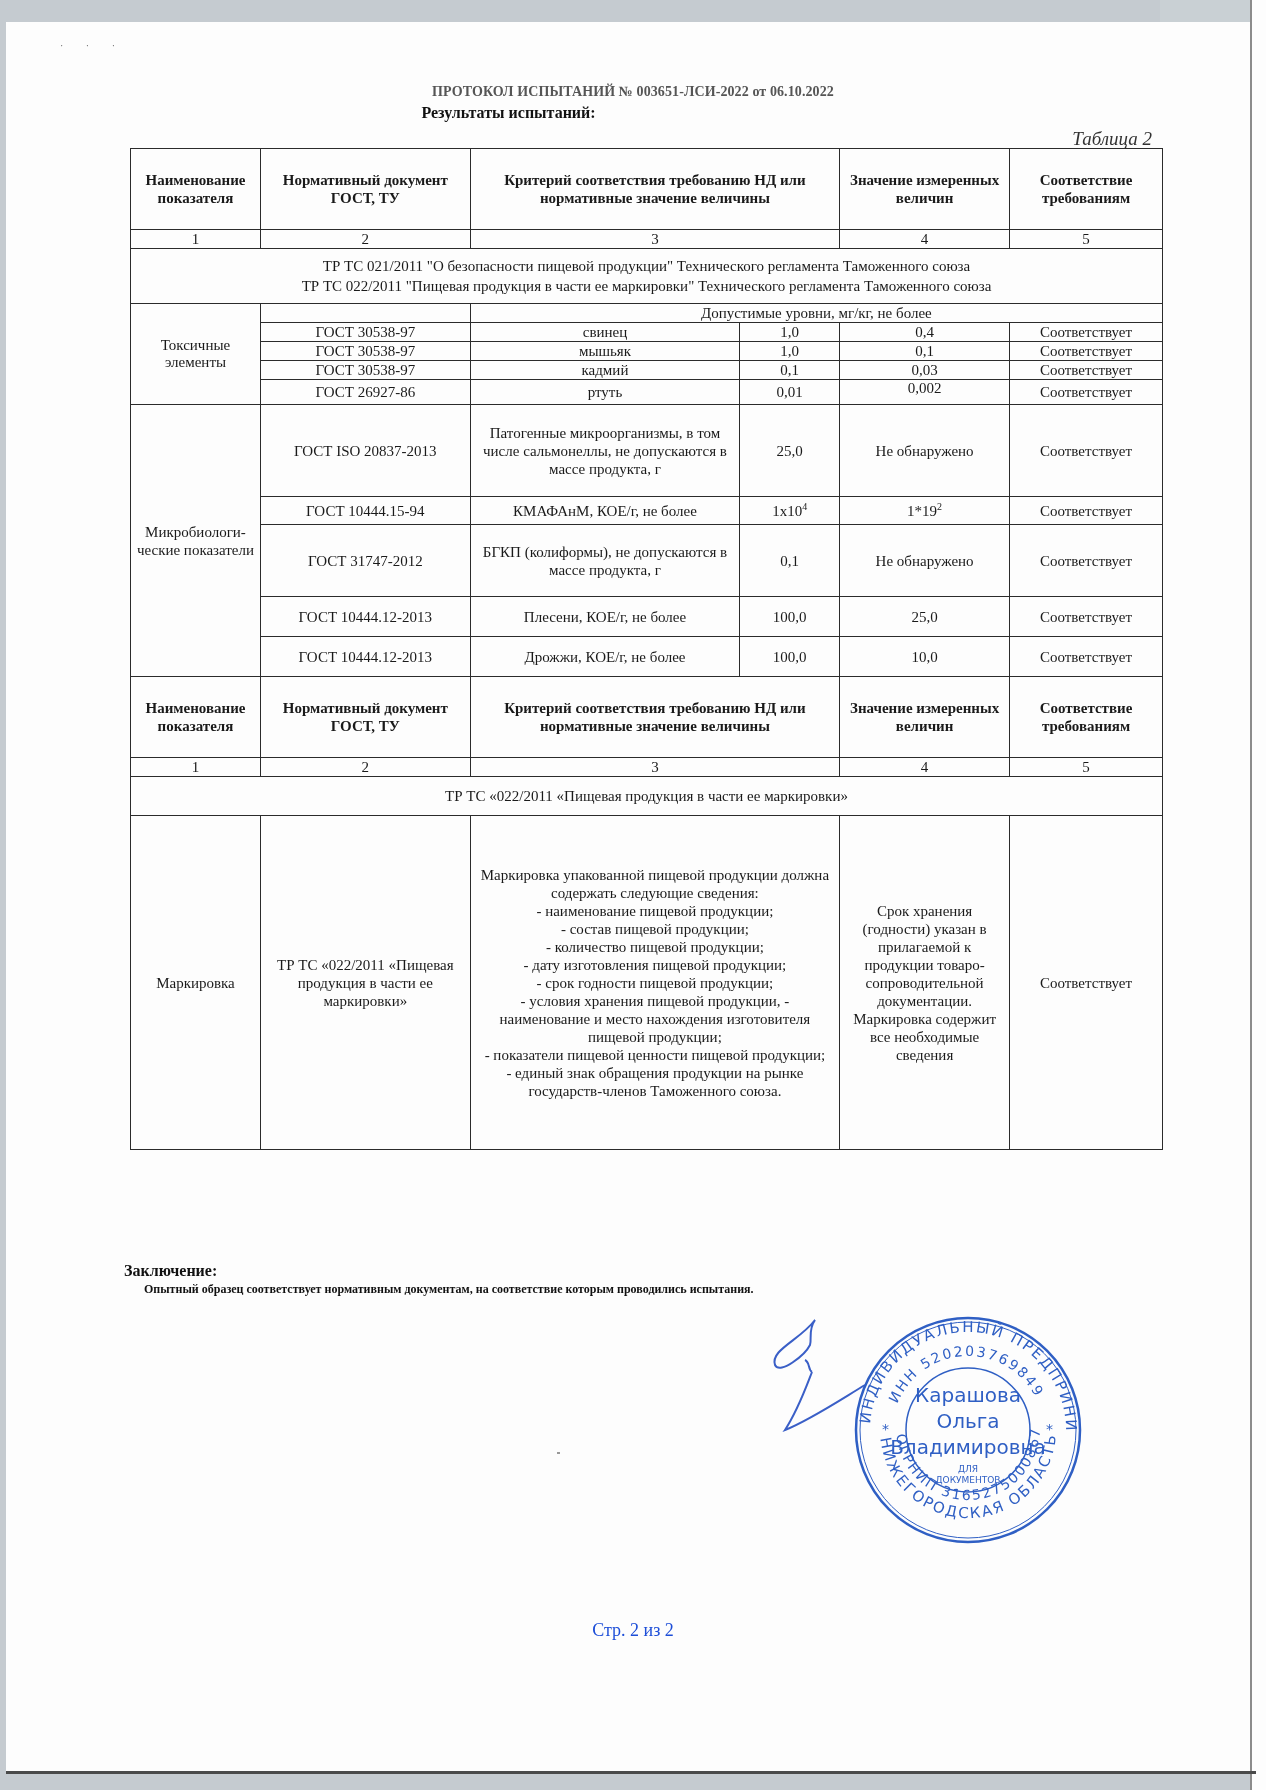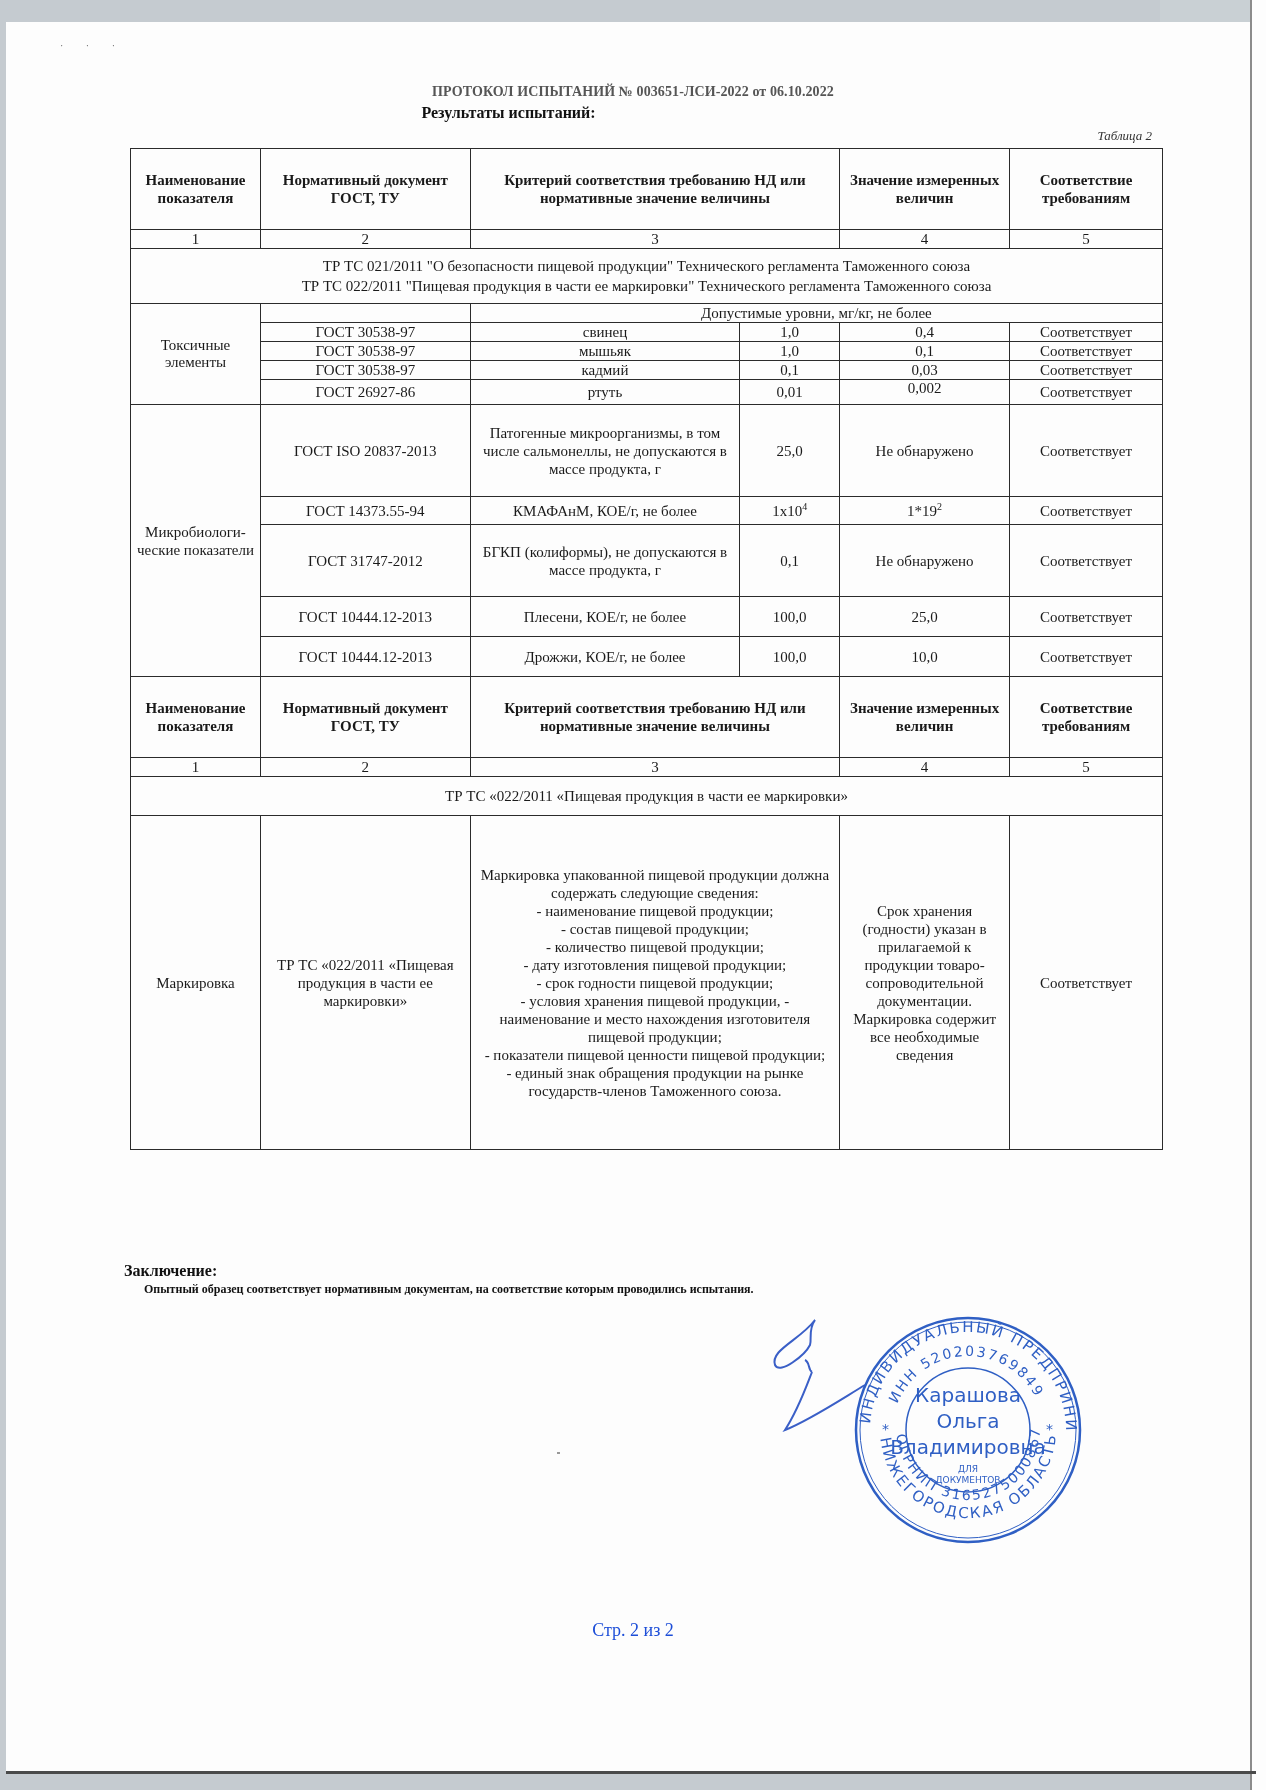--- a/index.html
+++ b/index.html
@@ -27,21 +27,21 @@
   .title {
     position: absolute; left: 0; top: 84px; width: 1266px; text-align: center;
     font-size: 14px; font-weight: bold; color: #555; letter-spacing: 0.1px;
   }
   .subtitle {
     position: absolute; left: 0; top: 104px; width: 1017px; text-align: center;
     font-size: 16px; font-weight: bold; color: #111;
   }
   .table-caption {
     position: absolute; left: 1040px; top: 128px; width: 112px; text-align: right;
-    font-style: italic; font-size: 13px; color: #333;
+    font-style: italic; font-size: 19px; color: #333;
   }
   table.results {
     position: absolute; left: 130px; top: 148px; width: 1033px;
     border-collapse: collapse; font-size: 15px;
   }
   table.results td, table.results th {
     border: 1.5px solid #2b2b2b; text-align: center; vertical-align: middle; padding: 1px 3px;
     line-height: 18px;
   }
   table.results th { font-weight: bold; font-size: 15px; height: 76px; padding: 2px 4px; }
@@ -150,21 +150,21 @@
 
   <tr class="micro" style="height: 92px;">
     <td rowspan="5">Микробиологи-ческие показатели</td>
     <td>ГОСТ ISO 20837-2013</td>
     <td>Патогенные микроорганизмы, в том числе сальмонеллы, не допускаются в массе продукта, г</td>
     <td>25,0</td>
     <td>Не обнаружено</td>
     <td class="left">Соответствует</td>
   </tr>
   <tr class="micro" style="height: 28px;">
-    <td>ГОСТ 14373.55-94</td>
+    <td>ГОСТ 10444.15-94</td>
     <td>КМАФАнМ, КОЕ/г, не более</td>
     <td class="sup"><span>1x10</span><sup>4</sup></td>
     <td class="sup"><span>1*19</span><sup>2</sup></td>
     <td class="left">Соответствует</td>
   </tr>
   <tr class="micro" style="height: 72px;">
     <td>ГОСТ 31747-2012</td>
     <td>БГКП (колиформы), не допускаются в массе продукта, г</td>
     <td>0,1</td>
     <td>Не обнаружено</td>

